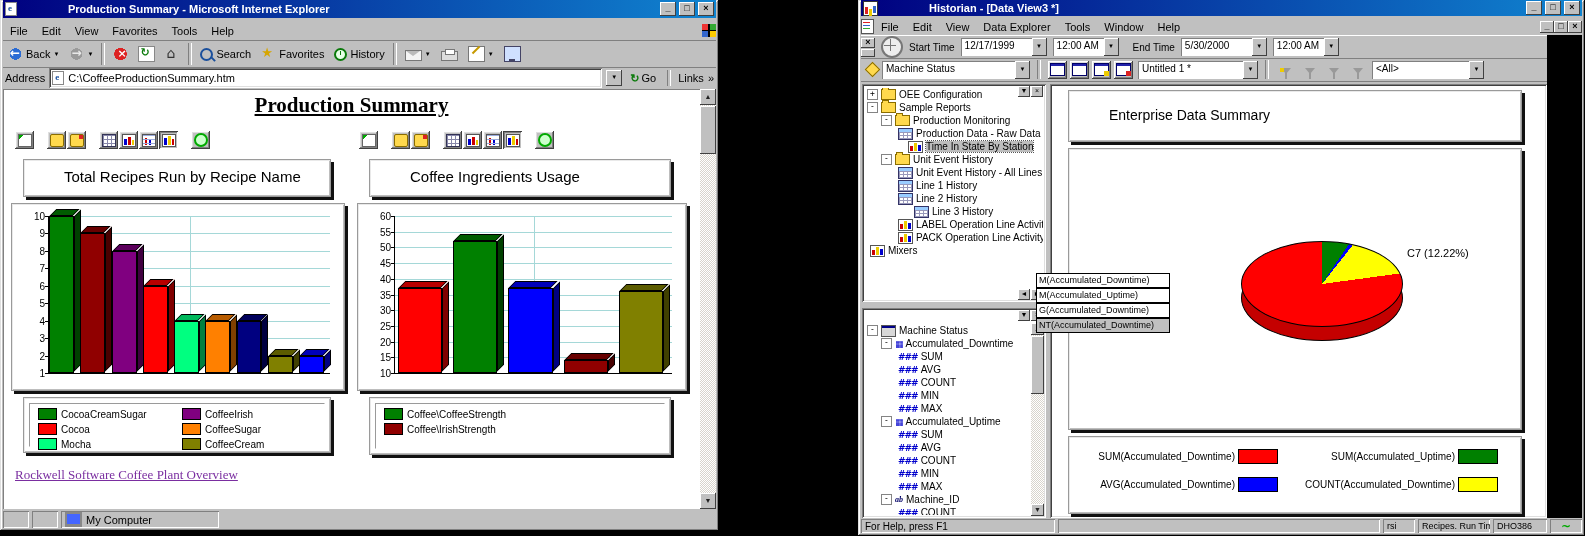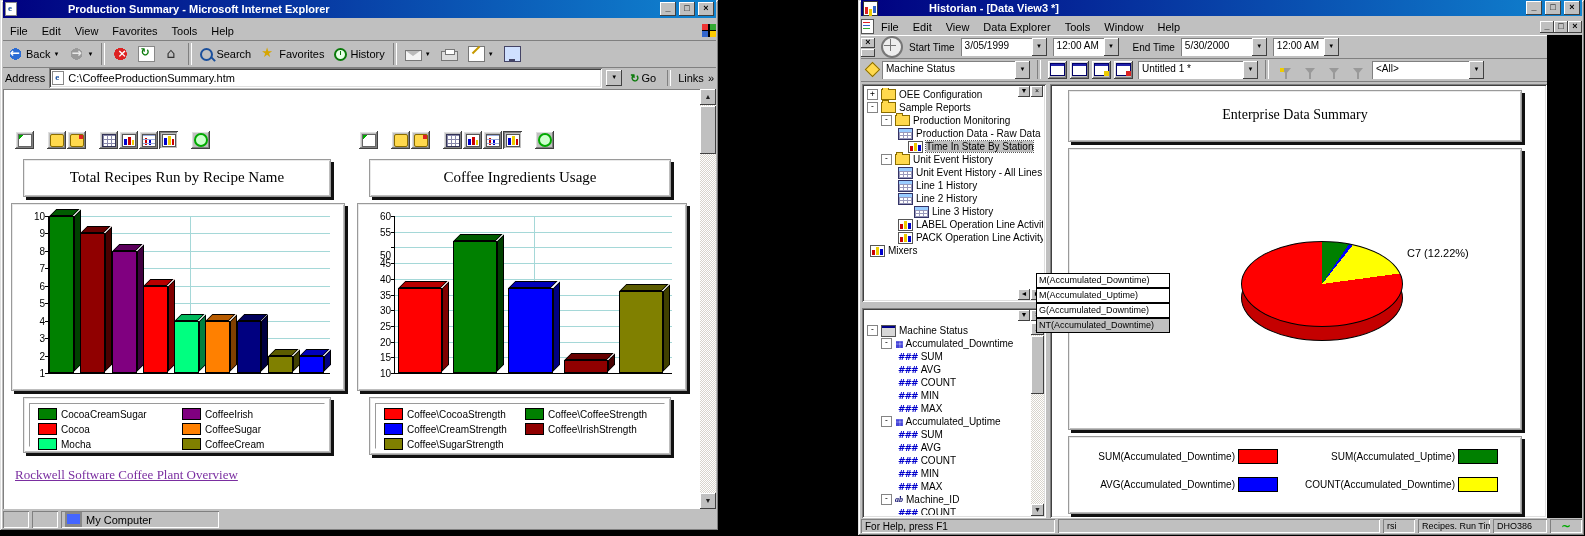--- a/index.html
+++ b/index.html
@@ -66,21 +66,21 @@
   .report-export-icon{background:#fff;border:1px solid #666;background-image:linear-gradient(135deg,#0a0 3px,transparent 3px);}
   .copy-data-icon{background:#ffd94d;border:1px solid #8a6d00;border-radius:2px;}
   .copy-chart-icon{background:#ffd94d;border:1px solid #8a6d00;border-radius:2px;}
   .copy-chart-icon::after{content:"";position:absolute;right:0;top:0;width:4px;height:4px;background:#d22;}
   .table-view-icon{background:#fff;border:1px solid #335;background-image:linear-gradient(#88a 1px,transparent 1px),linear-gradient(90deg,#88a 1px,transparent 1px);background-size:4px 4px;}
   .bar-view-icon{border:1px solid #555;background:linear-gradient(#00c,#00c) 1px 4px/3px 6px no-repeat,linear-gradient(#c00,#c00) 5px 2px/3px 8px no-repeat,linear-gradient(#ec0,#ec0) 9px 5px/2px 5px no-repeat,#fff;}
   .grid-view-icon{border:1px solid #555;background:linear-gradient(#9ad 1px,transparent 1px) 0 0/4px 4px,linear-gradient(#c00,#c00) 2px 3px/2px 7px no-repeat,linear-gradient(#00c,#00c) 6px 5px/2px 5px no-repeat,#fff;}
   .color-chart-icon{border:1px solid #555;background:linear-gradient(#00c,#00c) 1px 3px/3px 7px no-repeat,linear-gradient(#ec0,#ec0) 5px 1px/3px 9px no-repeat,linear-gradient(#c00,#c00) 9px 4px/2px 6px no-repeat,#fff;}
   .refresh-clock-icon{width:10px;height:10px;border:2px solid #0a0;border-radius:50%;background:#cfc;}
   .box3d{position:absolute;background:#fff;border:1px solid #9a9a9a;box-shadow:3px 3px 0 #111,inset 1px 1px 0 #e9e9e9,inset -1px -1px 0 #bdbdbd;}
-  .chart-title{font-family:Liberation Serif, serif;font-size:15px;text-align:center;}
+  .chart-title{font-family:Liberation Sans, sans-serif;font-size:15px;text-align:left;margin-left:40px;}
   .plot{position:absolute;left:36px;top:12px;right:14px;bottom:16px;border-left:1px solid #000;border-bottom:1px solid #000;}
   .grid-h{position:absolute;left:0;right:0;height:1px;background:#a5d8d8;}
   .grid-v{position:absolute;top:0;bottom:0;width:1px;background:#a5d8d8;}
   .ytick{position:absolute;left:-28px;width:24px;text-align:right;font-size:10px;}
   .ytickmark{position:absolute;left:-4px;width:4px;height:1px;background:#000;}
   .bar{position:absolute;bottom:0;border:1px solid #000;box-sizing:border-box;}
   .bar-top{position:absolute;top:-8px;left:3px;width:100%;height:7px;border:1px solid #000;transform:skewX(-45deg);box-sizing:border-box;}
   .bar-side{position:absolute;top:-4px;right:-8px;width:7px;height:100%;border:1px solid #000;transform:skewY(-45deg);box-sizing:border-box;}
   .lcols{position:absolute;inset:5px;border:1px solid #9a9a9a;border-right-color:#fff;border-bottom-color:#fff;display:flex;padding:4px 2px 2px 8px;gap:4px;}
   .lcol{flex:1;display:flex;flex-direction:column;gap:3px;}
@@ -216,20 +216,21 @@
       <span class="wbtn" style="height:16px;font-size:6px;line-height:15px;">▼</span>
       <span style="display:flex;align-items:center;gap:2px;padding:0 4px;">
         <span style="color:#0a7a0a;font-weight:bold;">↻</span>
         <span>Go</span>
       </span>
       <span class="sep"></span>
       <span>Links</span>
       <span>»</span>
     </div>
     <div id="ie-content" style="position:absolute;left:3px;right:3px;top:89px;height:420px;background:#fff;box-shadow:inset 1px 1px 0 #808080;">
+      <div class="page-title" style="position:absolute;left:0;right:16px;top:4px;">Production Summary</div>
 
       <div class="panel" style="left:6px;width:340px;">
         <div id="ptb0" style="position:absolute;left:6px;top:40px;height:22px;display:flex;align-items:center;">
             <span class="sgroup">
               <span class="sbtn btn3d">
                 <span class="mico report-export-icon"></span>
               </span>
             </span>
             <span class="sgroup">
               <span class="sbtn btn3d">
@@ -423,21 +424,21 @@
               <div class="grid-h" style="top: 78.5px;"></div>
               <span class="ytick" style="top: 73.5px;">35</span>
               <div class="ytickmark" style="top: 78.5px;"></div>
               <div class="grid-h" style="top: 62.8px;"></div>
               <span class="ytick" style="top: 57.8px;">40</span>
               <div class="ytickmark" style="top: 62.8px;"></div>
               <div class="grid-h" style="top: 47.1px;"></div>
               <span class="ytick" style="top: 42.1px;">45</span>
               <div class="ytickmark" style="top: 47.1px;"></div>
               <div class="grid-h" style="top: 31.4px;"></div>
-              <span class="ytick" style="top: 26.4px; margin-top: 8px;">50</span>
+              <span class="ytick" style="top: 26.4px;">50</span>
               <div class="ytickmark" style="top: 31.4px;"></div>
               <div class="grid-h" style="top: 15.7px;"></div>
               <span class="ytick" style="top: 10.7px;">55</span>
               <div class="ytickmark" style="top: 15.7px;"></div>
               <div class="grid-h" style="top: 0px;"></div>
               <span class="ytick" style="top: -5px;">60</span>
               <div class="ytickmark" style="top: 0px;"></div>
               <div class="grid-v" style="left: 138.5px;"></div>
               <div class="bar" style="left: 2.5px; width: 44.32px; height: 84.78px; background: rgb(255, 0, 0);">
                 <div class="bar-top" style="background: rgb(184, 0, 0);"></div>
@@ -456,34 +457,20 @@
                 <div class="bar-side" style="background: rgb(72, 0, 0);"></div>
               </div>
               <div class="bar" style="left: 224.1px; width: 44.32px; height: 81.64px; background: rgb(128, 128, 0);">
                 <div class="bar-top" style="background: rgb(92, 92, 0);"></div>
                 <div class="bar-side" style="background: rgb(64, 64, 0);"></div>
               </div>
             </div>
         </div>
         <div class="box3d" style="left:16px;right:20px;top:308px;height:56px;">
           <div class="lcols" id="leg1">
-              <div class="lcol">
-                <div class="lrow">
-                  <span class="swatch" style="background: rgb(255, 0, 0);"></span>
-                  <span>Coffee\CocoaStrength</span>
-                </div>
-                <div class="lrow">
-                  <span class="swatch" style="background: rgb(0, 0, 255);"></span>
-                  <span>Coffee\CreamStrength</span>
-                </div>
-                <div class="lrow">
-                  <span class="swatch" style="background: rgb(128, 128, 0);"></span>
-                  <span>Coffee\SugarStrength</span>
-                </div>
-              </div>
               <div class="lcol">
                 <div class="lrow">
                   <span class="swatch" style="background: rgb(0, 128, 0);"></span>
                   <span>Coffee\CoffeeStrength</span>
                 </div>
                 <div class="lrow">
                   <span class="swatch" style="background: rgb(144, 0, 0);"></span>
                   <span>Coffee\IrishStrength</span>
                 </div>
               </div>
@@ -535,21 +522,21 @@
     </div>
 
     <div style="position:absolute;left:3px;right:3px;top:35px;height:22px;display:flex;align-items:center;gap:6px;border-top:1px solid #fff;border-bottom:1px solid #808080;">
       <span style="display:flex;flex-direction:column;gap:1px;">
         <span class="wbtn sm" style="height:10px;line-height:8px;">×</span>
         <span class="wbtn sm" style="height:8px;"></span>
       </span>
       <span class="time-range-icon"></span>
       <span class="h-label">Start Time</span>
       <span class="combo" style="width:86px;">
-        <span class="val">3/05/1999</span>
+        <span class="val">12/17/1999</span>
         <span class="arrow">▼</span>
       </span>
       <span class="combo" style="width:66px;">
         <span class="val">12:00 AM</span>
         <span class="arrow">▼</span>
       </span>
       <span class="h-label" style="margin-left:8px;">End Time</span>
       <span class="combo" style="width:86px;">
         <span class="val">5/30/2000</span>
         <span class="arrow">▼</span>

